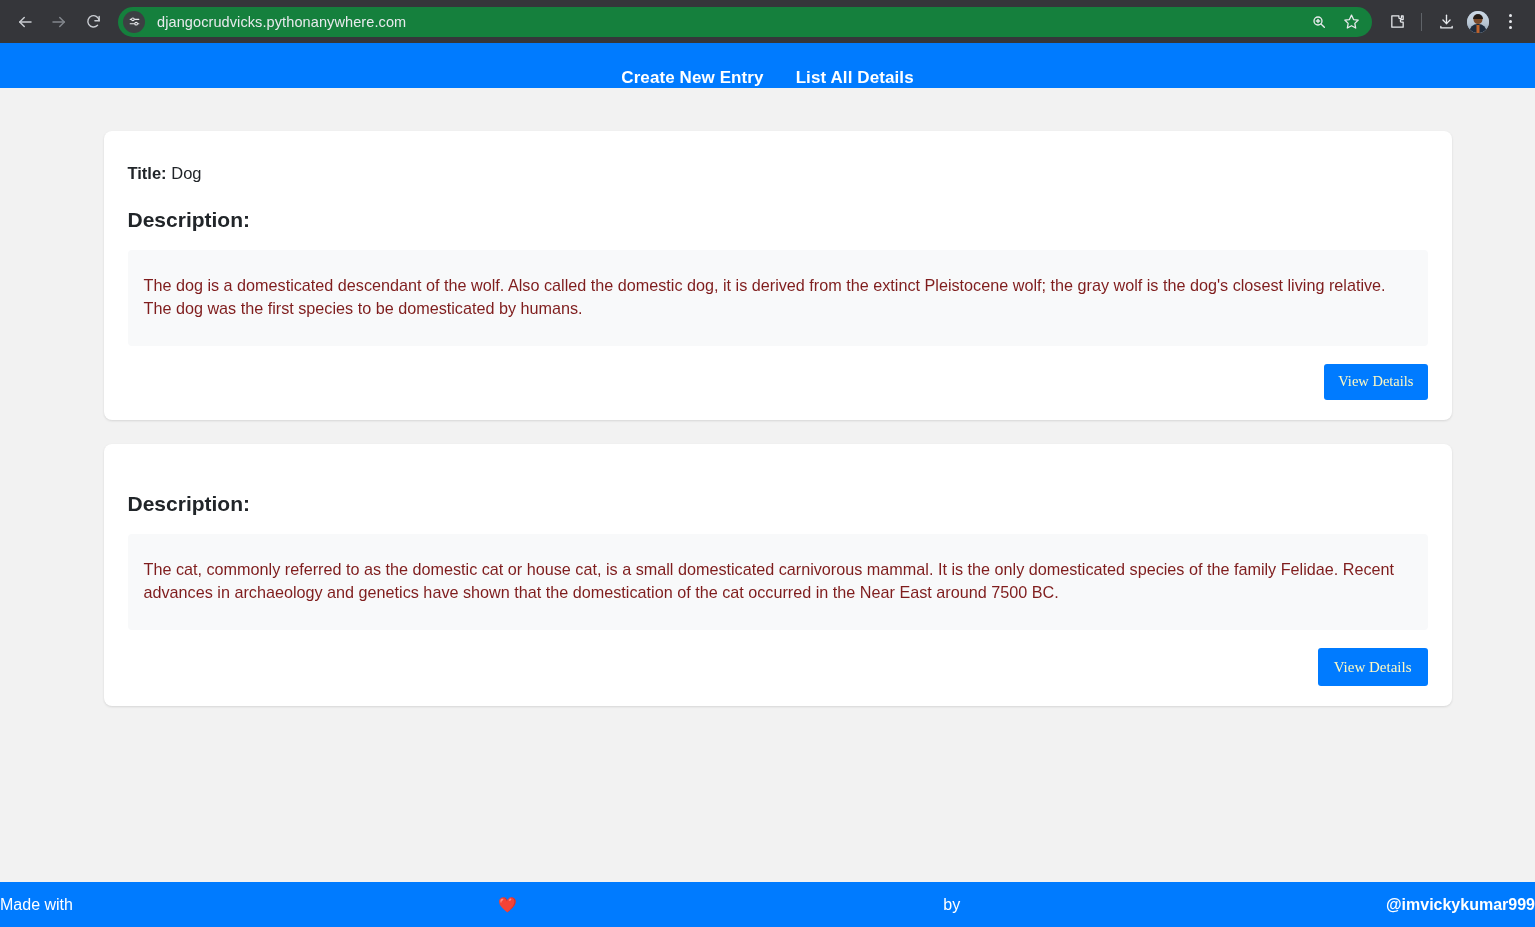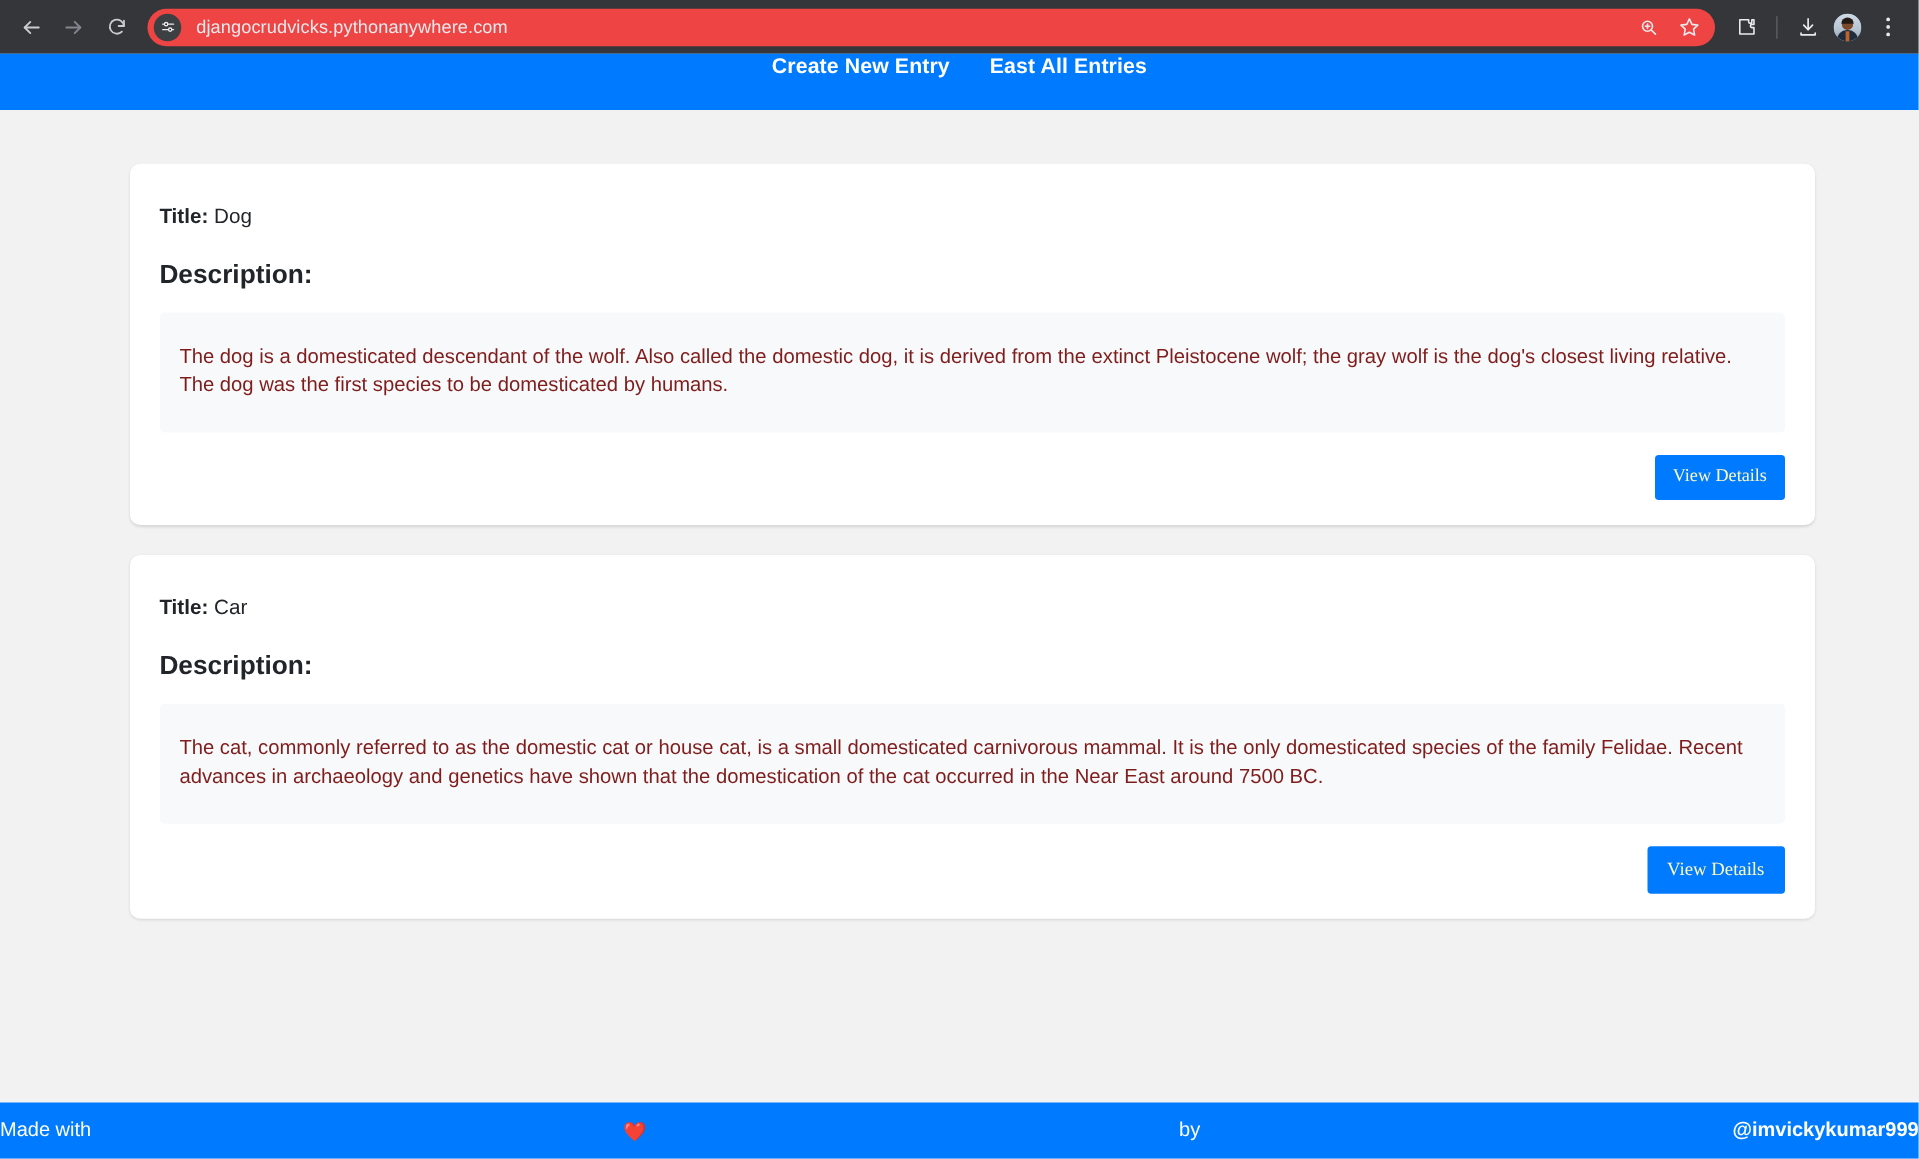--- a/index.html
+++ b/index.html
@@ -33,21 +33,21 @@
     display: flex;
     align-items: center;
     justify-content: center;
     border-radius: 50%;
     flex: 0 0 auto;
   }
   .nav-btn svg { display: block; }
   .omnibox {
     flex: 1 1 auto;
     height: 30px;
-    background: #ef4444;
+    background: #15803d;
     border-radius: 16px;
     display: flex;
     align-items: center;
     margin-left: 8px;
     margin-right: 6px;
     padding: 0 6px 0 5px;
     min-width: 0;
   }
   .site-icon {
     width: 22px;
@@ -119,21 +119,21 @@
   .menu-dots span {
     width: 3px; height: 3px; border-radius: 50%; background: #e8eaed; display: block;
   }
 
   
   .navbar {
     height: 45px;
     min-height: 45px;
     background: #007bff;
     display: flex;
-    align-items: flex-start;
+    align-items: flex-end;
     justify-content: center;
     gap: 32px;
   }
   .nav-link {
     color: #ffffff;
     font-size: 17px;
     font-weight: bold;
     text-decoration: none;
     letter-spacing: 0.1px;
   }
@@ -297,45 +297,41 @@
           <span></span>
           <span></span>
           <span></span>
         </span>
     </span>
   </div>
 </div>
 
 <div class="navbar">
   <a class="nav-link" href="#">Create New Entry</a>
-  <a class="nav-link" href="#">East All Entries</a>
+  <a class="nav-link" href="#">List All Details</a>
 </div>
 
 <div class="page">
   <div class="container">
 
     <div class="card">
       <p class="card-title">
         <span class="label">Title:</span>
         <span>Dog</span>
       </p>
       <p class="card-subtitle">Description:</p>
       <div class="desc-box">
         <span>The dog is a domesticated descendant of the wolf. Also called the domestic dog, it is derived from the extinct Pleistocene wolf; the gray wolf is the dog's closest living relative. The dog was the first species to be domesticated by humans.</span>
       </div>
       <div class="card-actions">
         <button class="btn-primary">View Details</button>
       </div>
     </div>
 
     <div class="card">
-      <p class="card-title">
-        <span class="label">Title:</span>
-        <span>Car</span>
-      </p>
       <p class="card-subtitle">Description:</p>
       <div class="desc-box with-caret">
         <span>The cat, commonly referred to as the domestic cat or house cat, is a small domesticated carnivorous mammal. It is the only domesticated species of the family Felidae. Recent advances in archaeology and genetics have shown that the domestication of the cat occurred in the Near East around 7500 BC.</span>
       </div>
       <div class="card-actions">
         <button class="btn-primary lg">View Details</button>
       </div>
     </div>
 
   </div>

